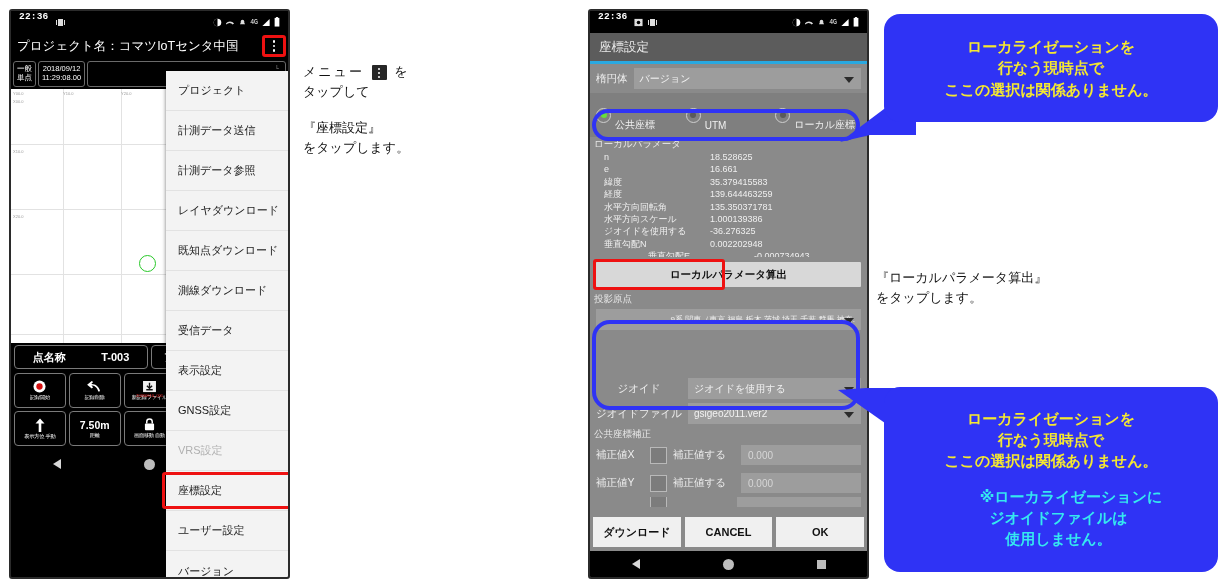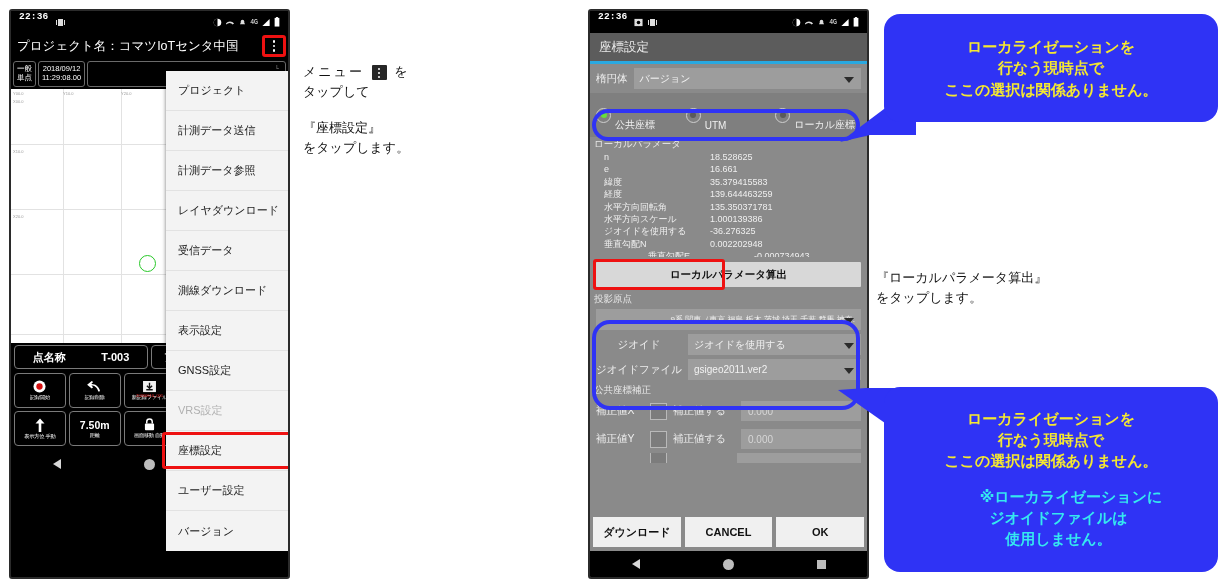--- a/index.html
+++ b/index.html
@@ -321,24 +321,27 @@
     <div class="mitem">
         <span>計測データ送信</span>
       </div>
     <div class="mitem">
         <span>計測データ参照</span>
       </div>
     <div class="mitem">
         <span>レイヤダウンロード</span>
       </div>
     <div class="mitem">
+        <span>既知点ダウンロード</span>
+      </div>
+    <div class="mitem">
+        <span>測線ダウンロード</span>
+      </div>
+    <div class="mitem">
         <span>受信データ</span>
-      </div>
-    <div class="mitem">
-        <span>測線ダウンロード</span>
       </div>
     <div class="mitem">
         <span>表示設定</span>
       </div>
     <div class="mitem">
         <span>GNSS設定</span>
       </div>
     <div class="mitem disabled">
         <span>VRS設定</span>
       </div>
@@ -491,21 +494,21 @@
 
     <div class="sect">投影原点</div>
 
     <div style="padding:3px 6px;">
       <span class="fselect" style="display:flex;width:100%;justify-content:flex-end;">
         <span style="font-size:8px;">9系 関東（東京,福島,栃木,茨城,埼玉,千葉,群馬,神奈.</span>
         <span class="caret"></span>
       </span>
     </div>
 
-    <div class="frow" style="padding-top:1px;padding-bottom:1px;">
+    <div class="frow" style="padding-top:1px;padding-bottom:1px;margin-top:44px;">
       <span class="flabel" style="width:86px;text-align:center;">ジオイド</span>
       <span class="fselect">
         <span>ジオイドを使用する</span>
         <span class="caret"></span>
       </span>
     </div>
 
     <div class="frow" style="padding-top:3px;padding-bottom:3px;">
       <span class="flabel" style="width:86px;text-align:right;">ジオイドファイル</span>
       <span class="fselect">

